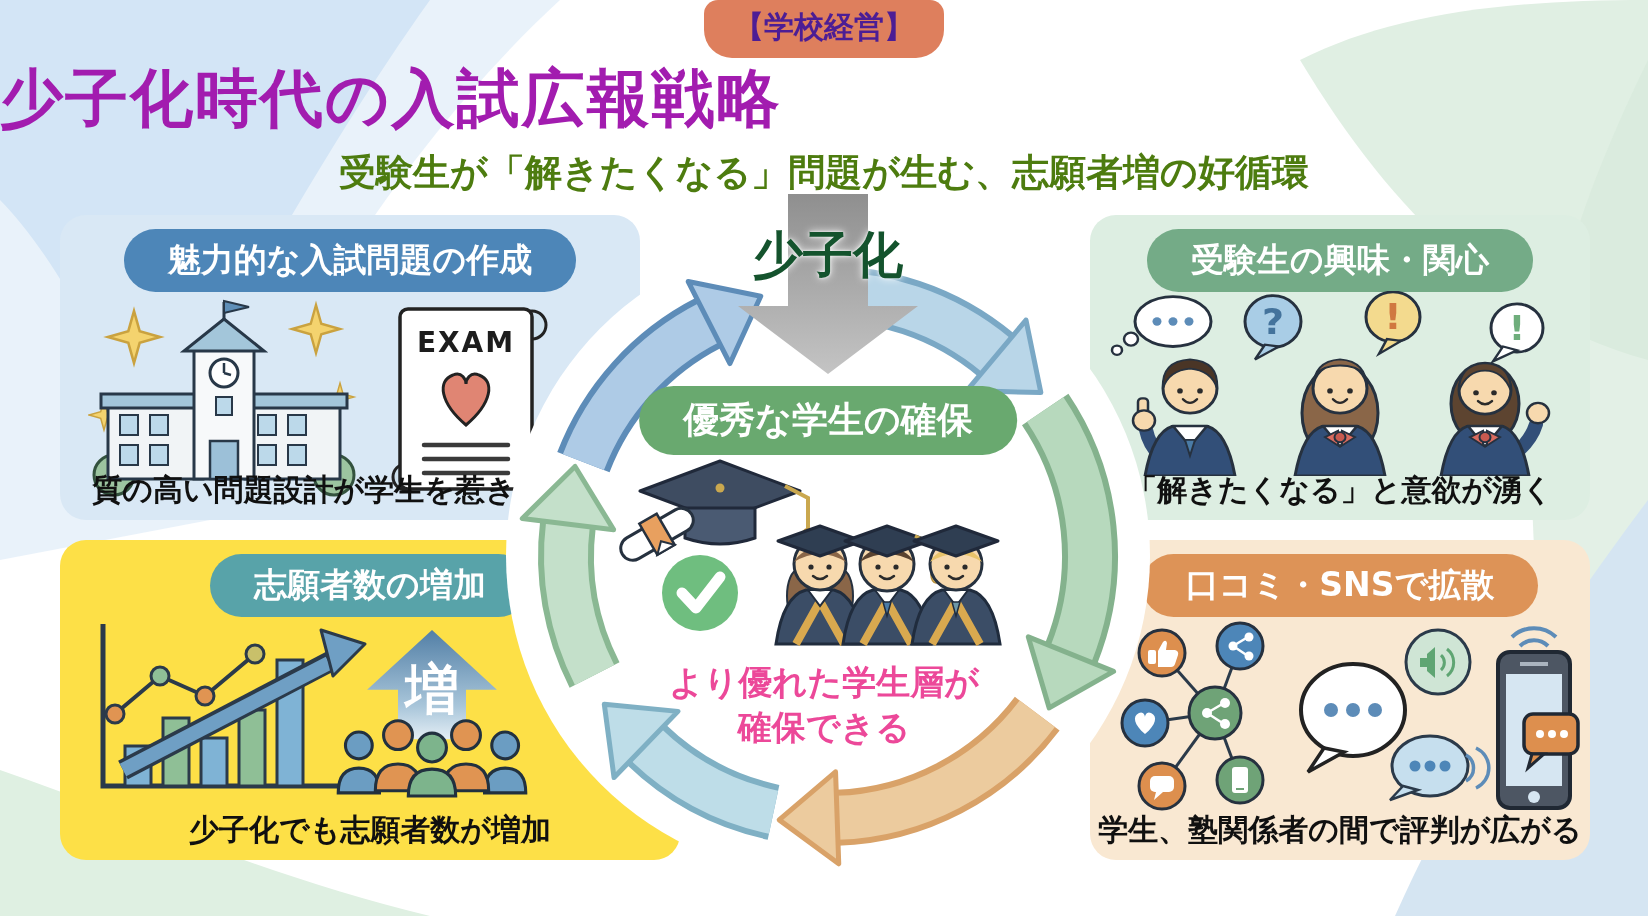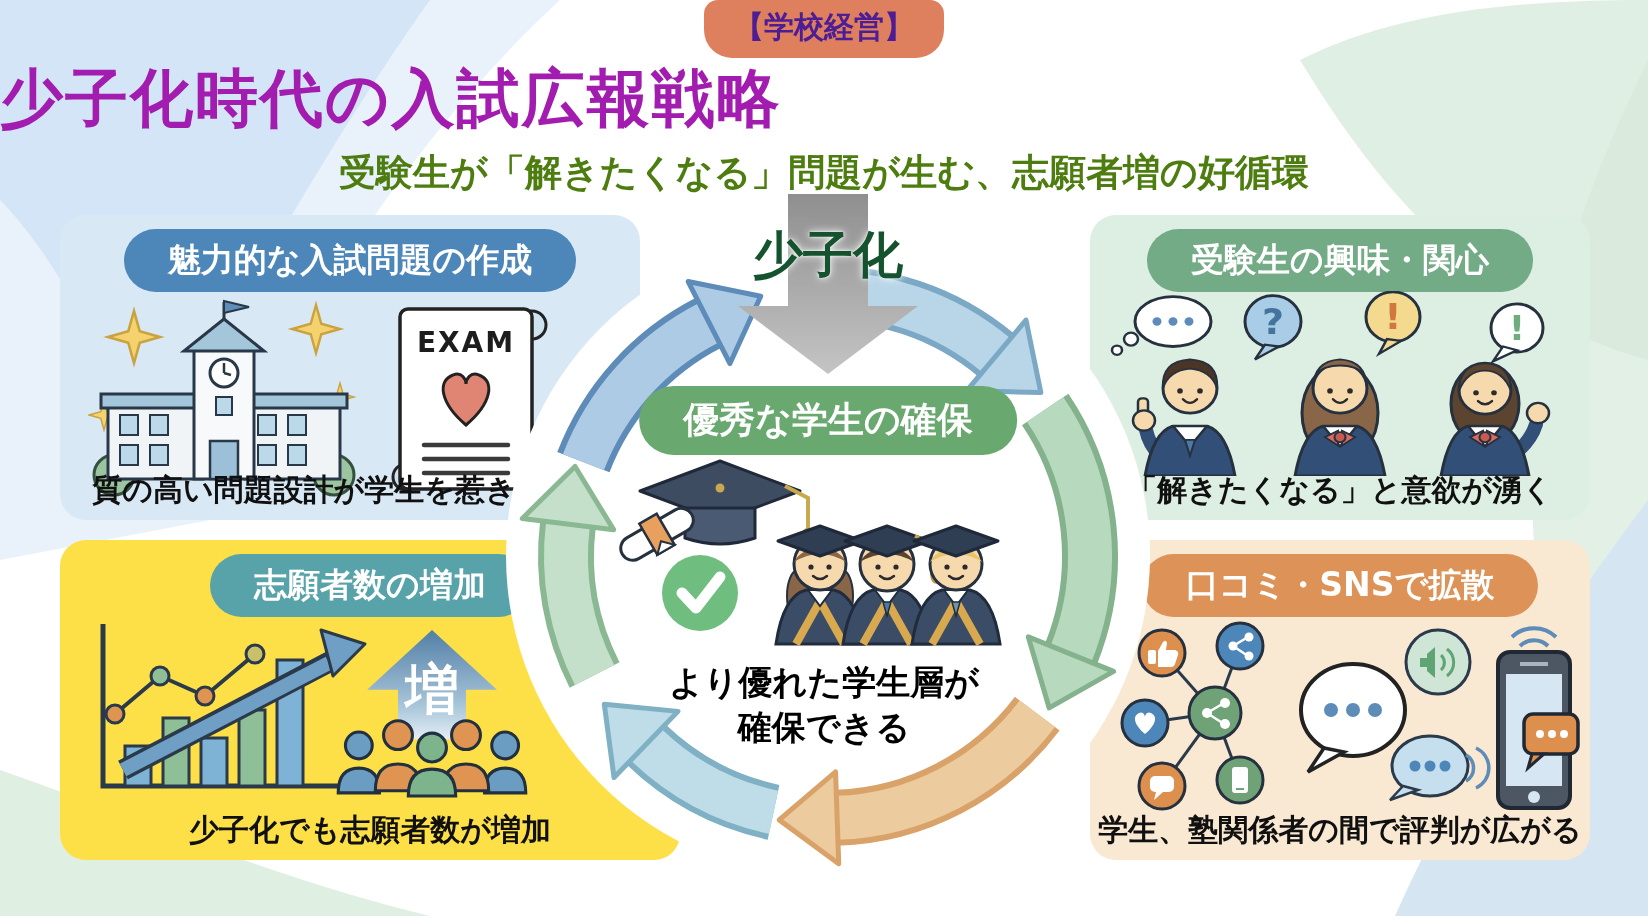--- a/index.html
+++ b/index.html
@@ -47,21 +47,21 @@
     color:#14532d;font-size:50px;font-weight:800;
     text-shadow:0 0 8px #fff,0 0 3px #fff;white-space:nowrap;
   }
   .center-pill{
     left:828px;top:386px;transform:translateX(-50%);
     background:#69a96f;color:#fff;font-size:36px;font-weight:800;
     padding:10px 44px;border-radius:44px;white-space:nowrap;
   }
   .center-caption{
     left:0;top:660px;width:1648px;text-align:center;
-    color:#000000;font-size:34px;font-weight:800;line-height:1.32;
+    color:#ec4899;font-size:34px;font-weight:800;line-height:1.32;
   }
   svg{display:block;}
 </style>
 </head>
 <body>
 
 <div class="stage">
 
   <svg class="abs" width="1648" height="916" viewBox="0 0 1648 916" style="left:0;top:0;">
     <path d="M0,0 H430 C330,140 230,320 150,470 C100,330 40,240 0,200 Z" fill="#d8e8f7"></path>

